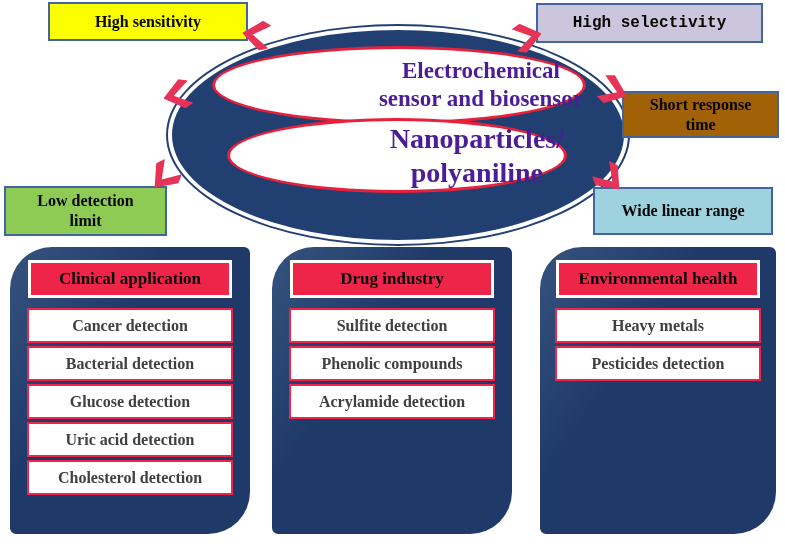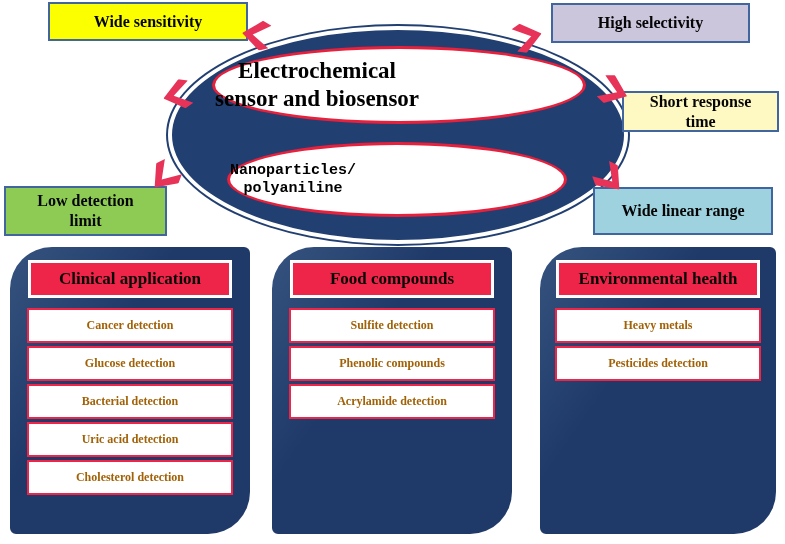--- a/index.html
+++ b/index.html
@@ -11,40 +11,40 @@
 
   
   .fbox {
     position:absolute; box-sizing:border-box;
     display:flex; align-items:center; justify-content:center; text-align:center;
     font-weight:bold; font-size:16px; line-height:1.25;
     border:2px solid #41659f; white-space:pre-line; color:#050505;
     z-index:3;
   }
   .f-sens { left:48px;  top:2px;   width:200px; height:39px; background:#fbff00; }
-  .f-sel  { left:551px; top:3px;   width:199px; height:40px; background:#ccc6dd; }
+  .f-sel  { left:536px; top:3px;   width:227px; height:40px; background:#ccc6dd;font-family:Liberation Mono, monospace; }
   .f-sig  { left:6px;   top:88px;  width:162px; height:49px; background:#f0913e; }
-  .f-resp { left:622px; top:91px;  width:157px; height:41px; background:#fef9c3; }
+  .f-resp { left:622px; top:91px;  width:157px; height:47px; background:#a16207; }
   .f-low  { left:4px;   top:186px; width:163px; height:50px; background:#8ecb55; }
   .f-wide { left:593px; top:187px; width:180px; height:48px; background:#9dd2de; }
 
   
   .big-ellipse {
     position:absolute; left:168px; top:26px; width:460px; height:218px;
     border-radius:50%; background:#223f72; border:4px solid #ffffff;
     box-shadow:0 0 0 2px #223f72; box-sizing:border-box; z-index:1;
   }
   .wellipse {
     position:absolute; border-radius:50%; background:#ffffff;
     border:3px solid #e8203c; box-sizing:border-box;
-    display:flex; align-items:center; justify-content:flex-start; text-align:center;
-    font-weight:bold; white-space:pre-line; z-index:2; color:#000000;
+    display:flex; align-items:center; justify-content:flex-end; text-align:center;
+    font-weight:bold; white-space:pre-line; z-index:2; color:#4c1d95;
   }
   .e1 { left:212px; top:46px;  width:374px; height:78px; font-size:23px; line-height:1.2; }
-  .e2 { left:227px; top:142px; width:340px; height:75px; font-size:15px; line-height:1.2;font-family:Liberation Mono, monospace; }
+  .e2 { left:227px; top:118px; width:340px; height:75px; font-size:28px; line-height:1.2; }
 
   
   .chev {
     position:absolute; width:28px; height:30px; background:#e83358;
     clip-path:polygon(100% 12%, 38% 50%, 100% 88%, 68% 100%, 0% 50%, 68% 0%);
     z-index:4;
   }
   .c1 { left:242px; top:20px;  transform:rotate(8deg); }
   .c2 { left:514px; top:22px;  transform:scaleX(-1) rotate(14deg); }
   .c3 { left:163px; top:80px;  transform:rotate(-14deg); }
@@ -64,21 +64,21 @@
   .phead {
     margin:13px auto 10px; width:204px; height:38px; box-sizing:border-box;
     background:#ee2448; border:3px solid #ffffff;
     display:flex; align-items:center; justify-content:center;
     font-weight:bold; font-size:17px; color:#070707;
   }
   .pitem {
     margin:0 auto 3px; width:206px; height:35px; box-sizing:border-box;
     background:#ffffff; border:2px solid #ee2448;
     display:flex; align-items:center; justify-content:center;
-    font-weight:bold; font-size:12px; color:#a16207; text-align:center;
+    font-weight:bold; font-size:16px; color:#404040; text-align:center;
   }
 </style>
 </head>
 <body>
 
 <div class="stage">
 
   <div class="big-ellipse"></div>
   <div class="wellipse e1">
     <span>Electrochemical
@@ -89,39 +89,39 @@
 polyaniline</span>
   </div>
 
   <div class="chev c1"></div>
   <div class="chev c2"></div>
   <div class="chev c3"></div>
   <div class="chev c4"></div>
   <div class="chev c5"></div>
   <div class="chev c6"></div>
 
-  <div class="fbox f-sens">Wide sensitivity</div>
+  <div class="fbox f-sens">High sensitivity</div>
   <div class="fbox f-sel">High selectivity</div>
   <div class="fbox f-resp">Short response
 time</div>
   <div class="fbox f-low">Low detection
 limit</div>
   <div class="fbox f-wide">Wide linear range</div>
 
   <div class="panel p1">
     <div class="phead">Clinical application</div>
     <div class="pitem">Cancer detection</div>
+    <div class="pitem">Bacterial detection</div>
     <div class="pitem">Glucose detection</div>
-    <div class="pitem">Bacterial detection</div>
     <div class="pitem">Uric acid detection</div>
     <div class="pitem">Cholesterol detection</div>
   </div>
 
   <div class="panel p2">
-    <div class="phead">Food compounds</div>
+    <div class="phead">Drug industry</div>
     <div class="pitem">Sulfite detection</div>
     <div class="pitem">Phenolic compounds</div>
     <div class="pitem">Acrylamide detection</div>
   </div>
 
   <div class="panel p3">
     <div class="phead">Environmental health</div>
     <div class="pitem">Heavy metals</div>
     <div class="pitem">Pesticides detection</div>
   </div>

